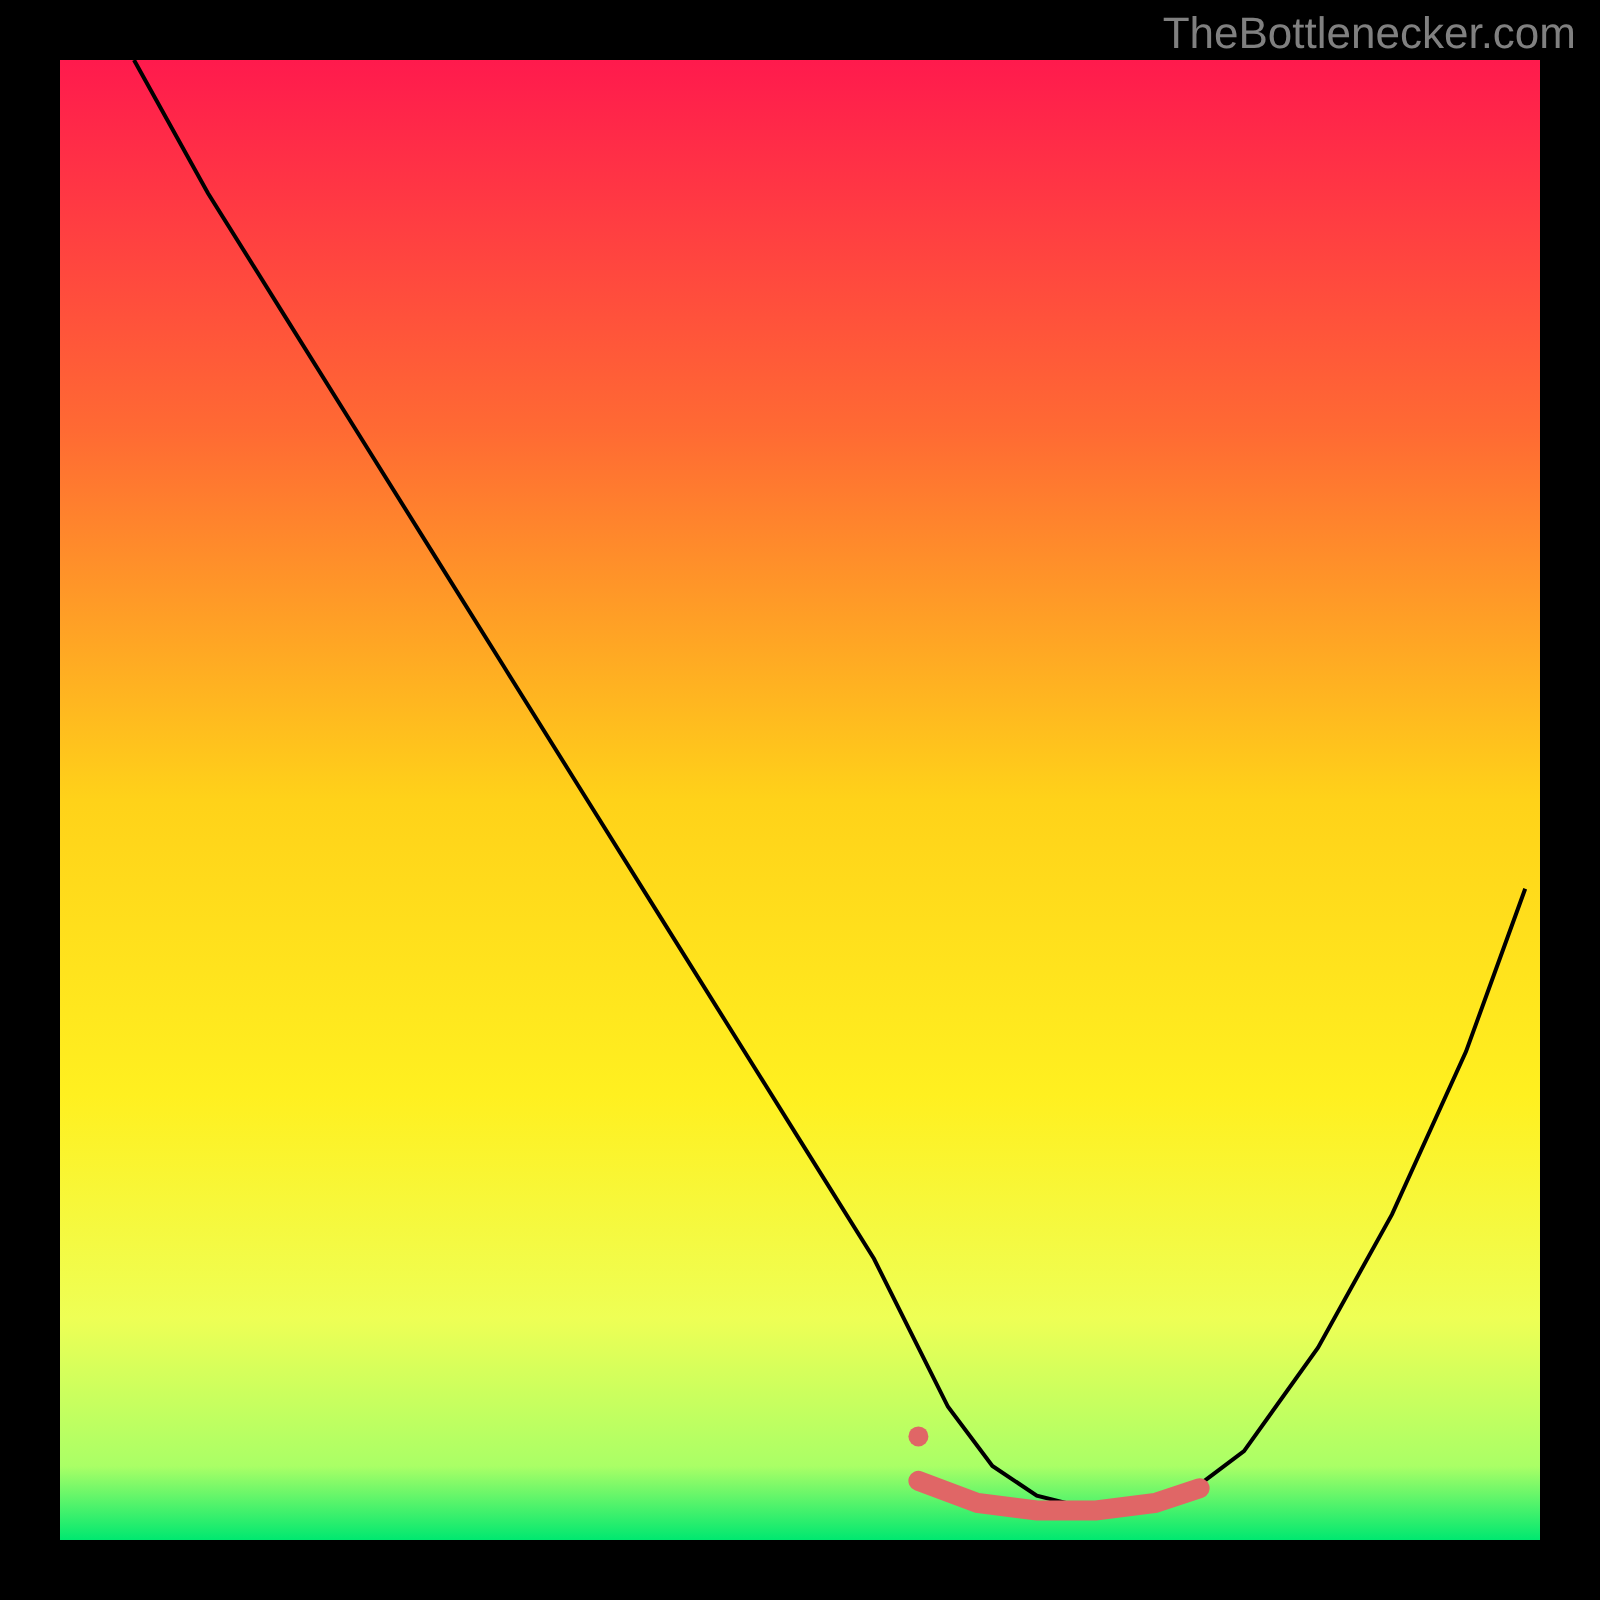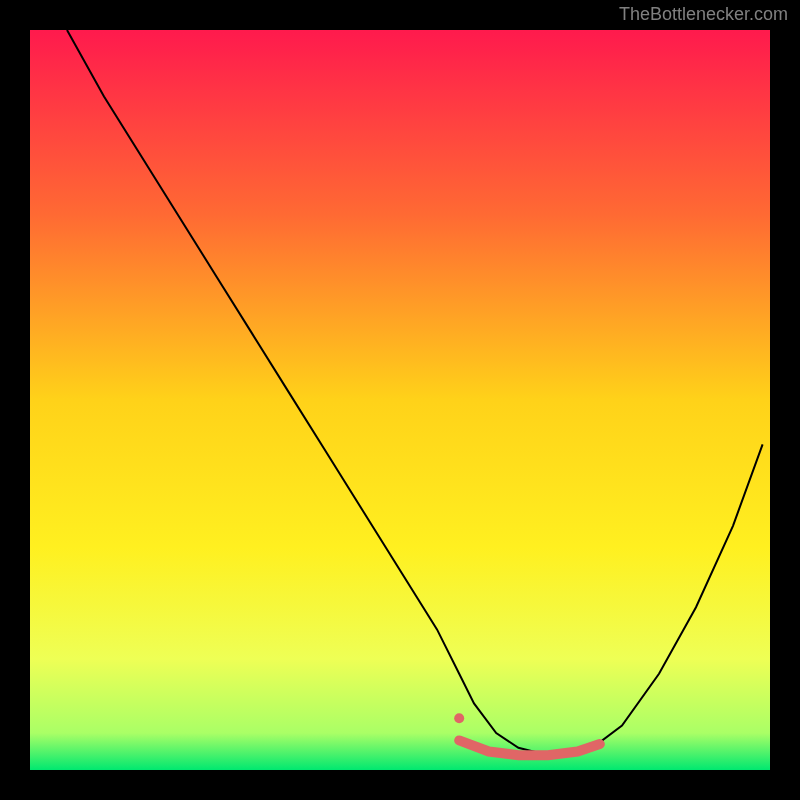--- a/index.html
+++ b/index.html
@@ -9,21 +9,21 @@
     width: 800px;
     height: 800px;
     background: #000;
   }
   .watermark {
     position: absolute;
     top: 4px;
     right: 12px;
     color: #808080;
     font-family: Arial, Helvetica, sans-serif;
-    font-size: 18px;
+    font-size: 22px;
     font-weight: 400;
     z-index: 10;
   }
   .plot {
     position: absolute;
     top: 30px;
     left: 30px;
     width: 740px;
     height: 740px;
   }

